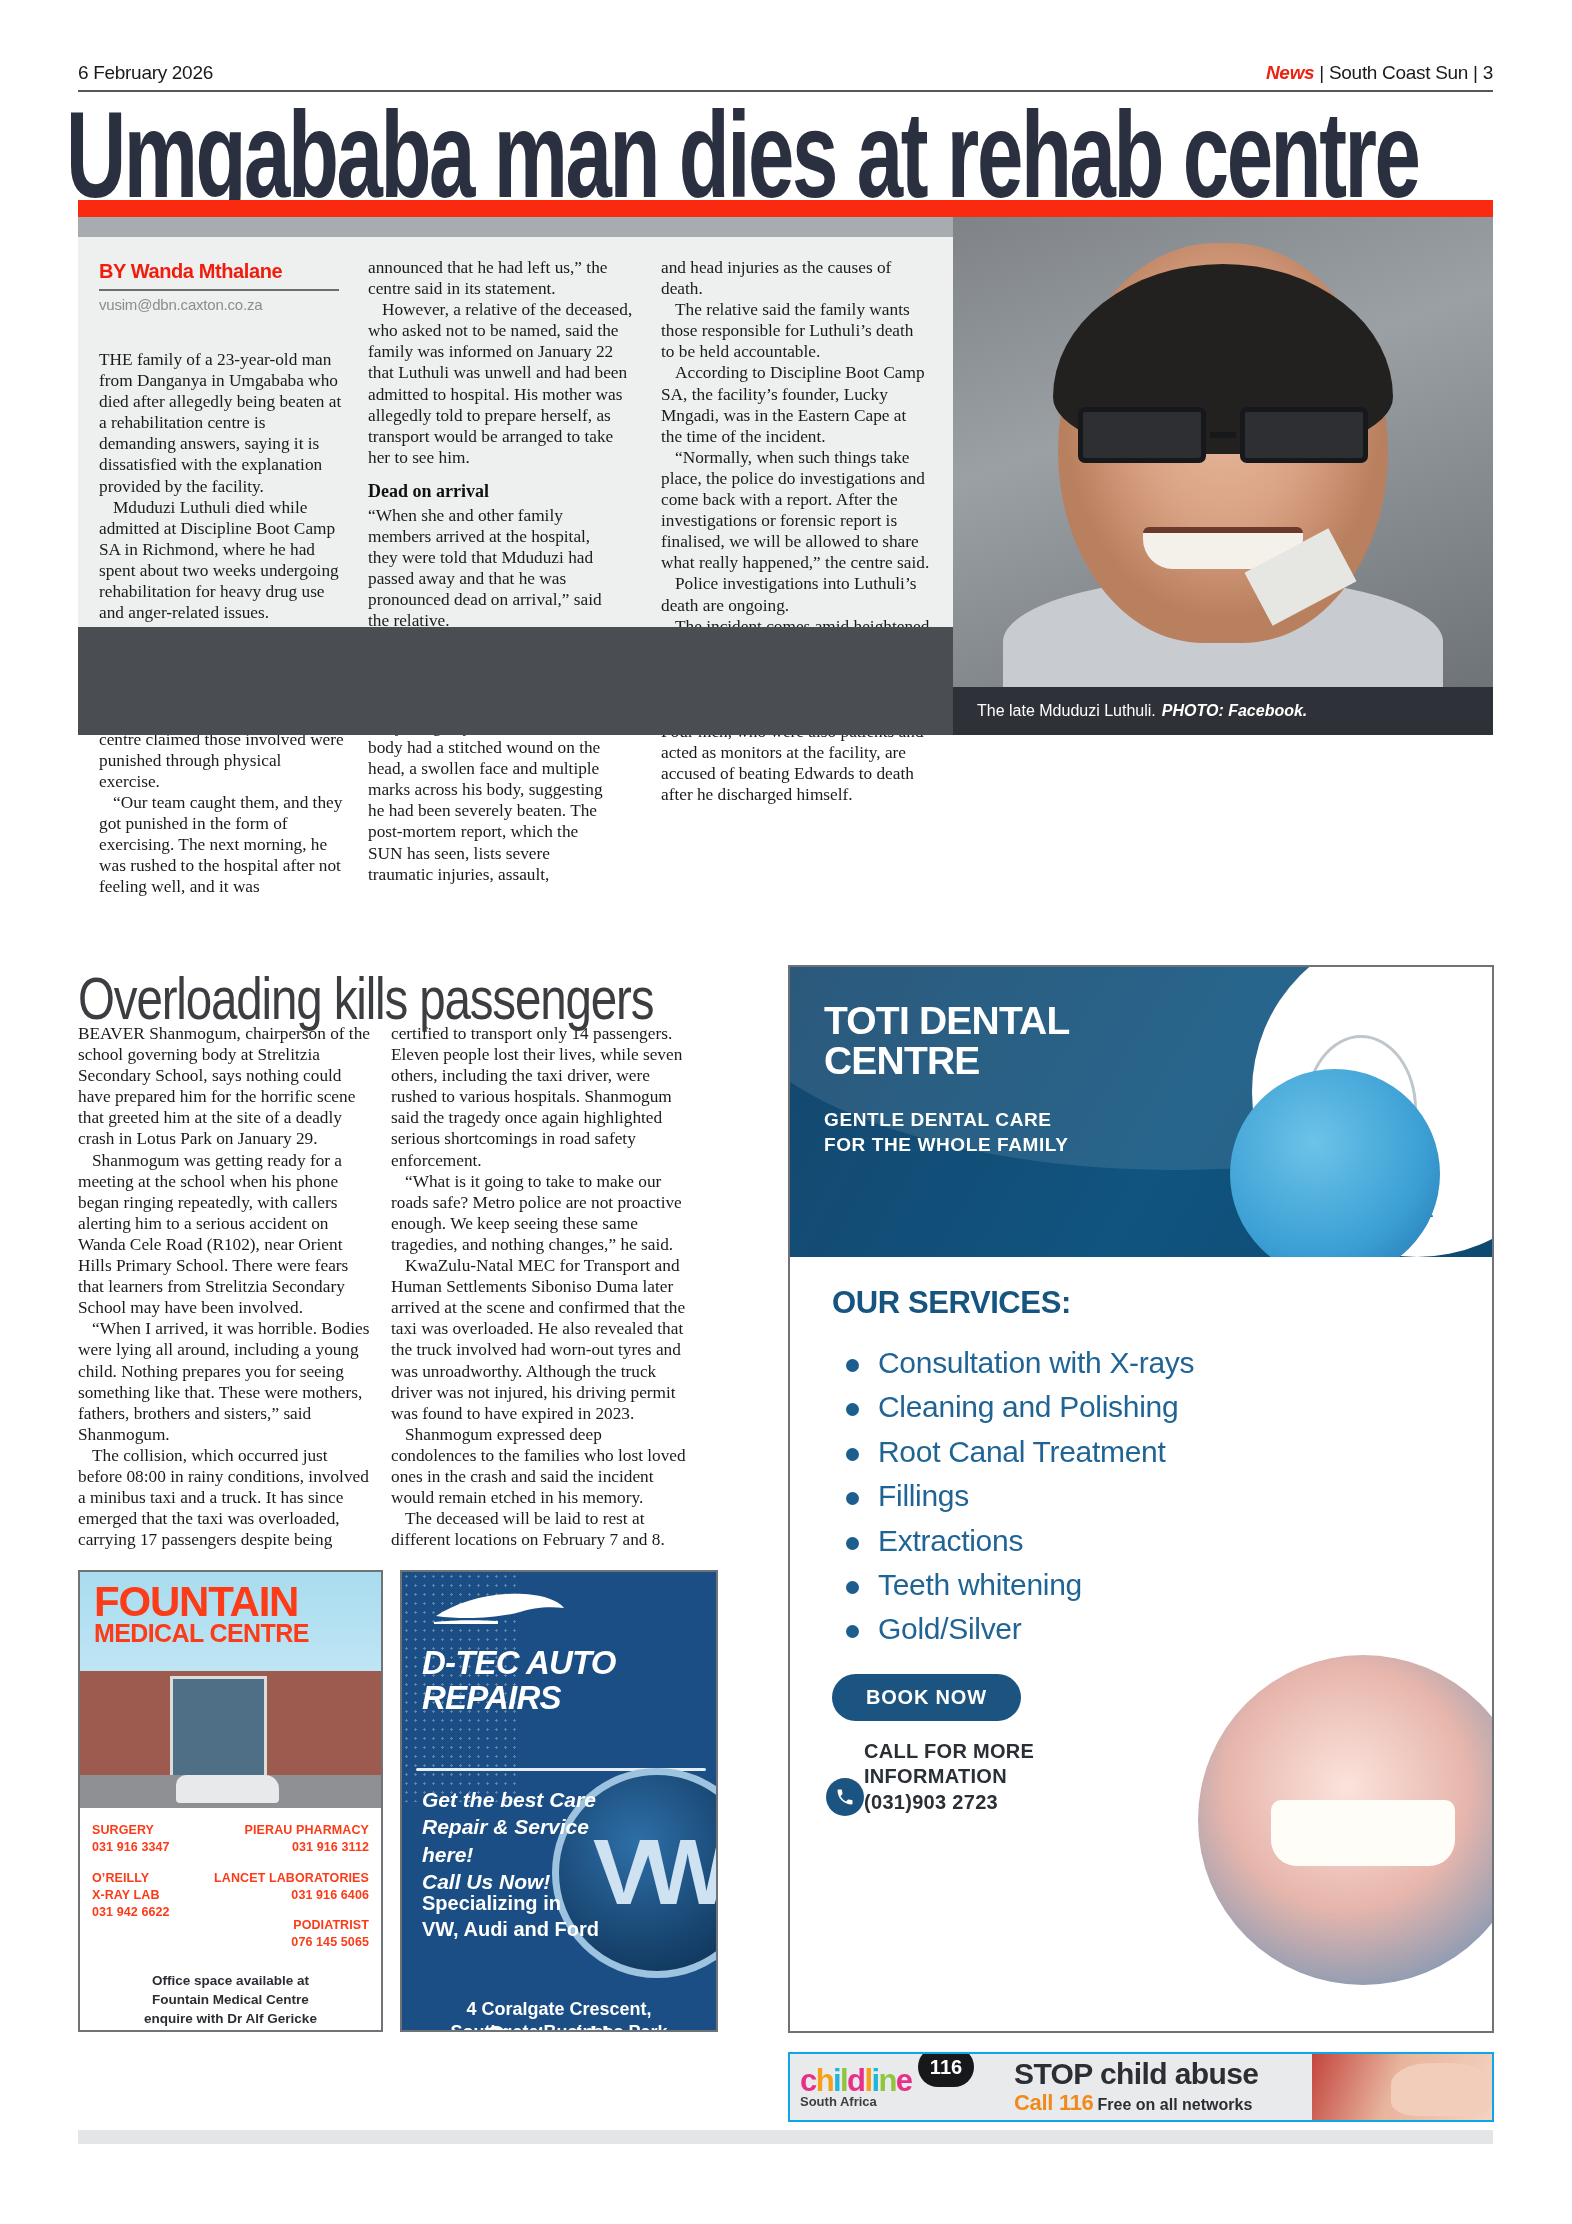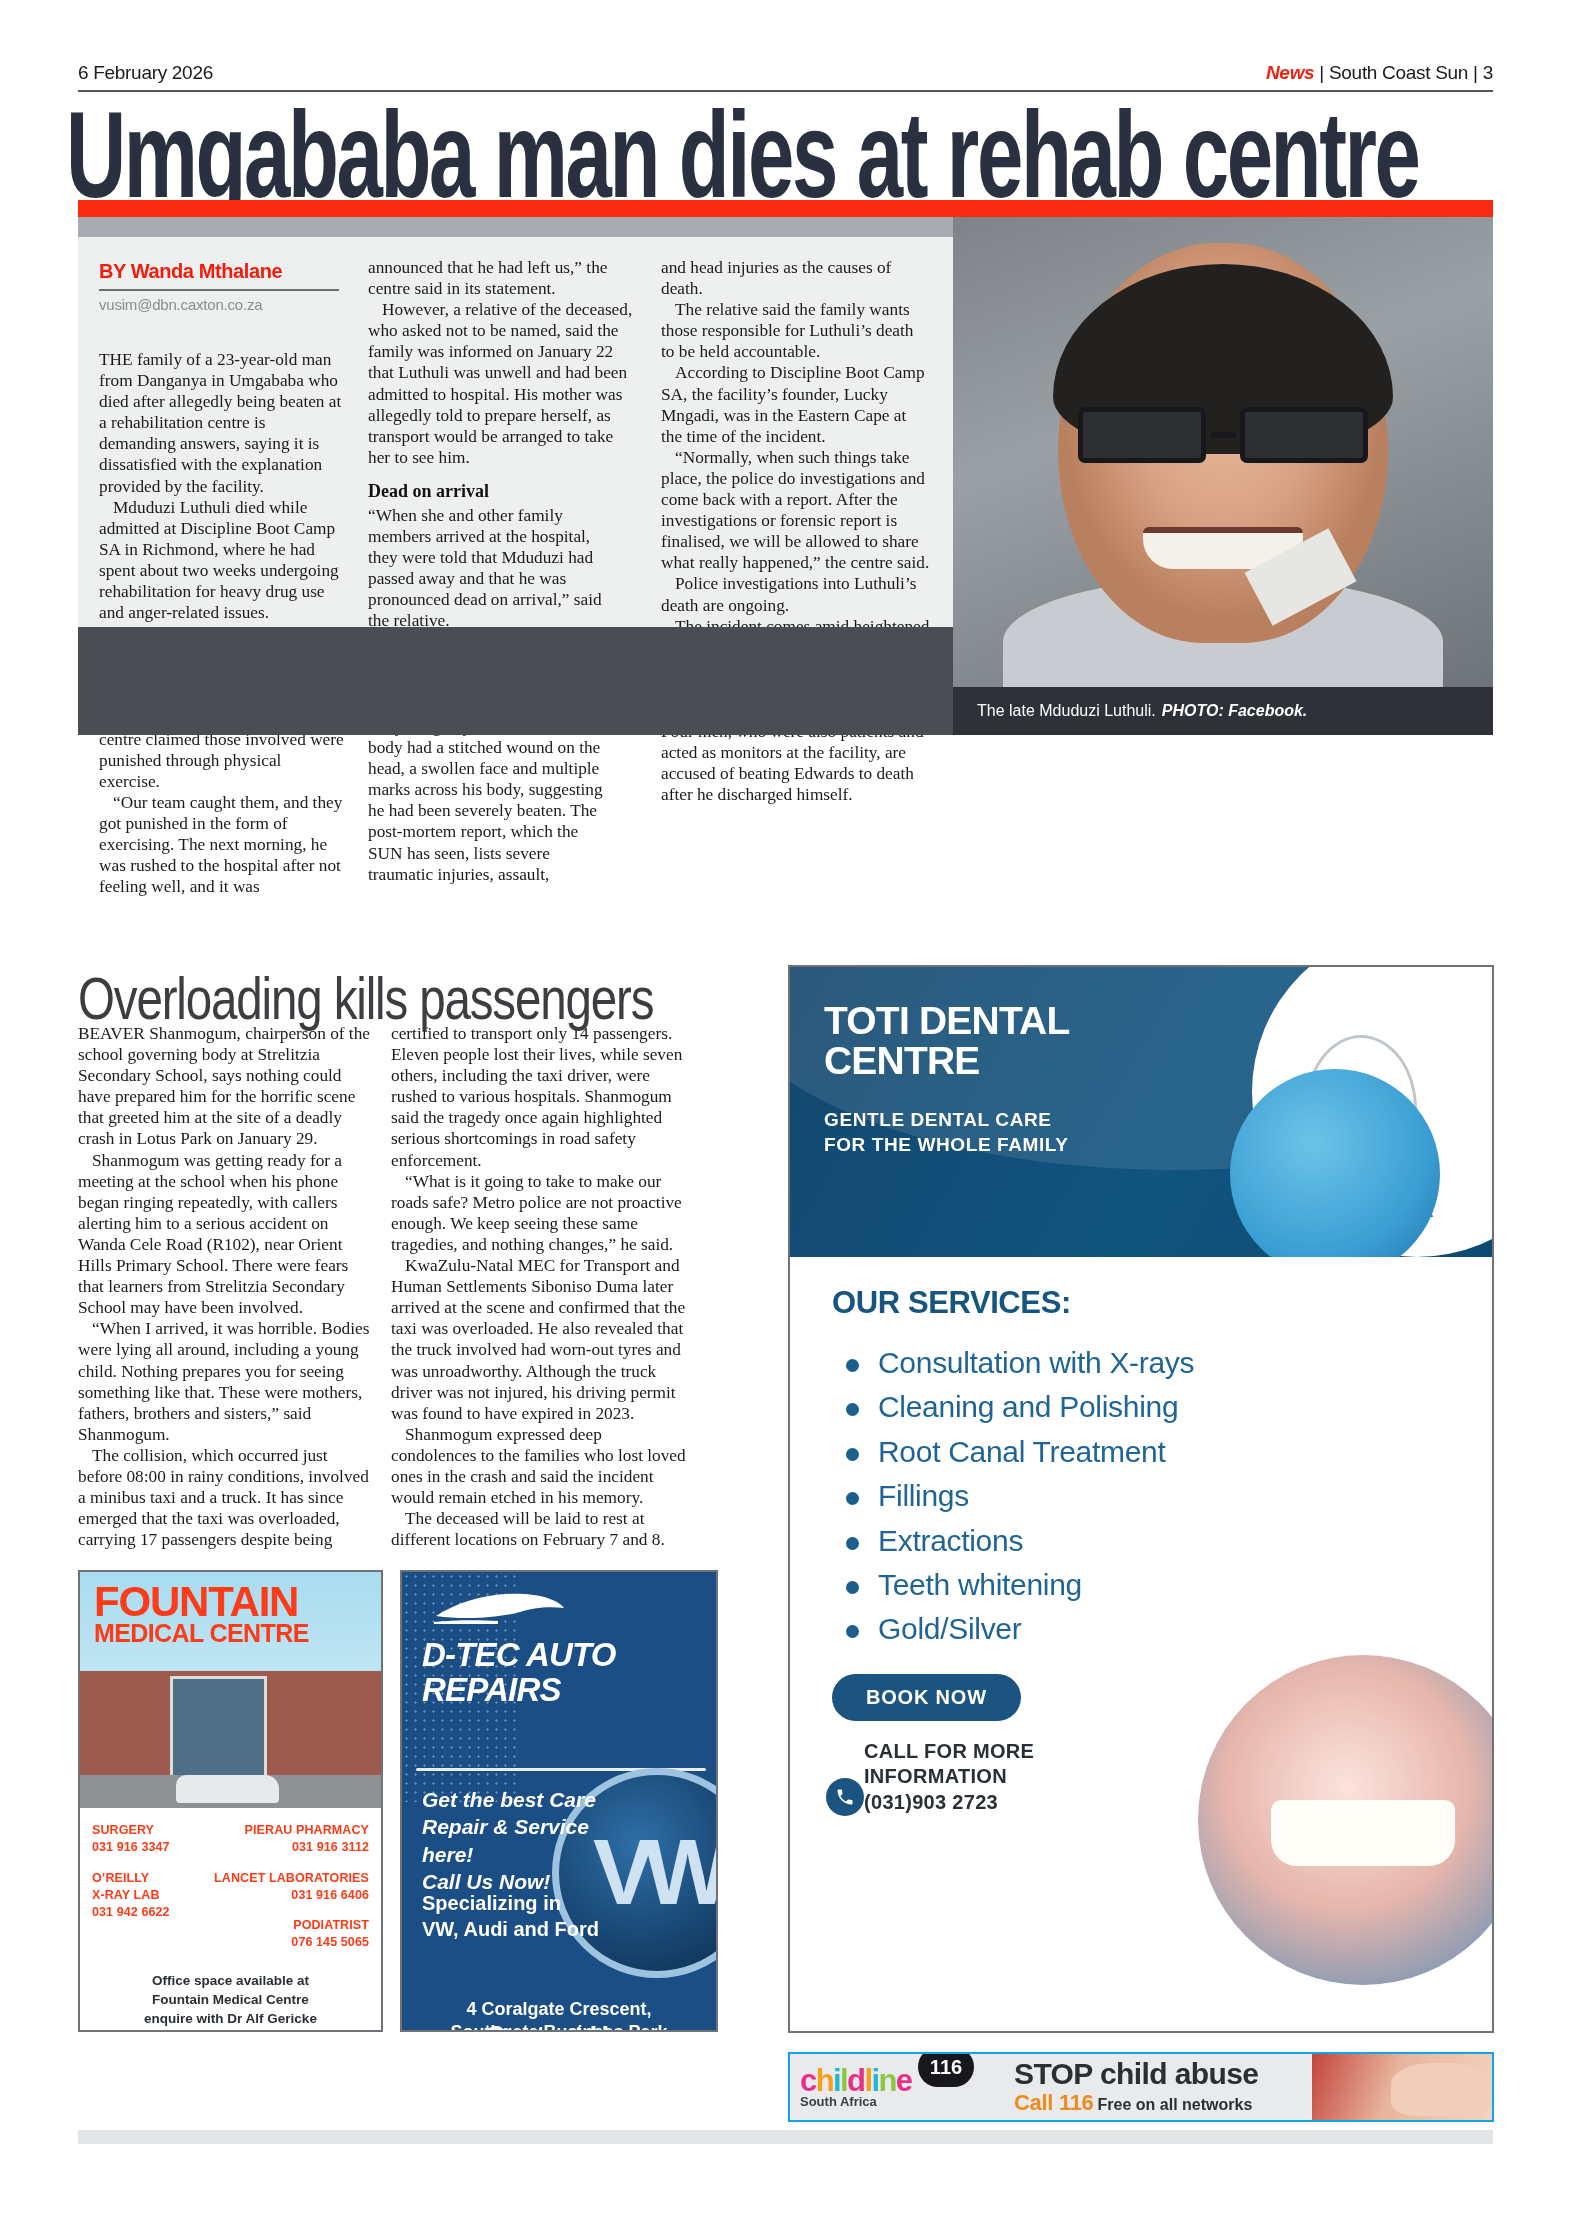--- a/index.html
+++ b/index.html
@@ -329,21 +329,21 @@
   }
   .dtec-dots {
     position:absolute; left:0; top:0; width: 120px; height: 230px;
     background-image: radial-gradient(rgba(255,255,255,.30) 1.3px, transparent 1.4px);
     background-size: 9px 9px;
   }
   .dtec-car {
     position:absolute; left: 26px; top: 14px; width: 140px; height: 42px;
   }
   .dtec-title {
-    position:absolute; left: 20px; top: 66px;
+    position:absolute; left: 20px; top: 74px;
     font-family:"Liberation Sans", sans-serif; font-weight:bold; font-style:italic;
     font-size: 33px; line-height:1.06; color:#fff; letter-spacing:-0.8px;
   }
   .dtec-rule {
     position:absolute; left: 14px; top: 196px; width: 290px; height: 3px;
     background:#e8eef3; border-radius:2px;
   }
   .dtec-tag {
     position:absolute; left: 20px; top: 214px;
     font-family:"Liberation Sans", sans-serif; font-weight:bold; font-style:italic;

